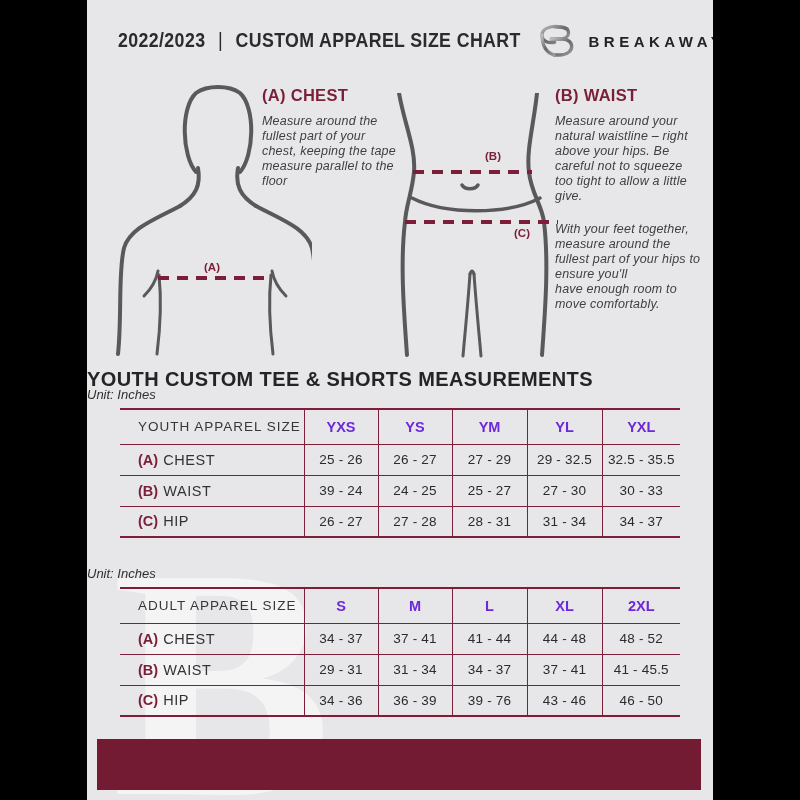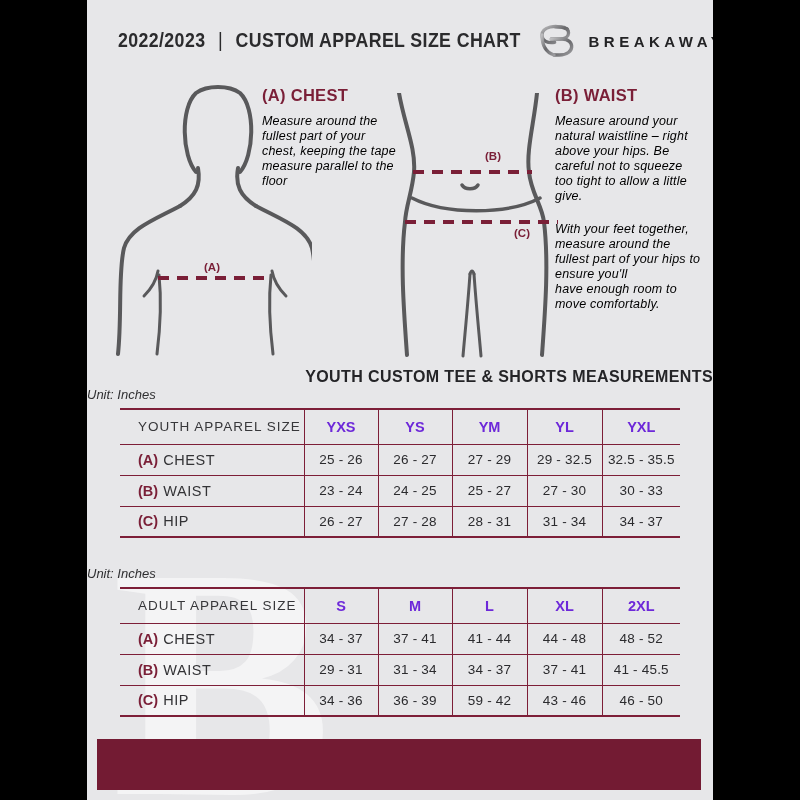--- a/index.html
+++ b/index.html
@@ -22,32 +22,32 @@
   .hdr-sep{font-weight:300;margin:0 13px;color:#2b2b2d;font-size:19px;}
   .hdr-right{display:flex;align-items:center;gap:11px;}
   .brand{font-weight:700;font-size:15px;letter-spacing:4.5px;color:#232325;white-space:nowrap;}
   
   .guide{position:absolute;inset:0;z-index:1;}
   .fig{position:absolute;}
   .fig-1{left:25px;top:82px;}
   .fig-2{left:303px;top:93px;}
   .desc{position:absolute;}
   .desc h3{margin:0 0 9px 0;font-size:16.5px;font-weight:800;color:#7a1f37;letter-spacing:.3px;}
-  .desc p{margin:0;font-size:12.5px;line-height:15px;font-style:italic;color:#000000;
+  .desc p{margin:0;font-size:12.5px;line-height:15px;font-style:italic;color:#404040;
     letter-spacing:.2px;white-space:pre-line;}
   .desc-chest{left:175px;top:86px;width:138px;}
   .desc-waist{left:468px;top:86px;width:146px;}
   .desc-hips{left:468px;top:222px;width:152px;}
   .marker{position:absolute;font-size:11.5px;font-weight:800;color:#7a1f37;z-index:2;}
   .marker-a{left:117px;top:261px;}
   .marker-b{left:398px;top:150px;}
   .marker-c{left:427px;top:227px;}
   
-  .tbl-title{position:absolute;left:0;width:100%;text-align:right;
-    font-size:16px;font-weight:700;color:#242427;letter-spacing:.4px;z-index:1;}
+  .tbl-title{position:absolute;left:0;width:100%;text-align:left;
+    font-size:20px;font-weight:700;color:#242427;letter-spacing:.4px;z-index:1;}
   .tbl-unit{position:absolute;left:0;width:100%;text-align:left;
     font-size:13px;font-style:italic;color:#2f2f31;z-index:1;}
   .youth-title{top:368px;} .youth-unit{top:387px;}
   .adult-title{top:547px;} .adult-unit{top:566px;}
   .size-table{position:absolute;left:33px;width:560px;border-collapse:collapse;
     table-layout:fixed;z-index:1;
     border-top:2px solid #7d1f38;border-bottom:2px solid #7d1f38;}
   .youth-table{top:408px;} .adult-table{top:587px;}
   .size-table th,.size-table td{border-left:1.4px solid #7d1f38;padding:0;}
   .size-table th:first-child,.size-table td:first-child{border-left:none;}
@@ -175,21 +175,21 @@
       <tr>
         <td class="rowlabel"><span class="key">(A)</span><span class="lbl">CHEST</span></td>
         <td class="val">25 - 26</td>
         <td class="val">26 - 27</td>
         <td class="val">27 - 29</td>
         <td class="val">29 - 32.5</td>
         <td class="val">32.5 - 35.5</td>
       </tr>
       <tr>
         <td class="rowlabel"><span class="key">(B)</span><span class="lbl">WAIST</span></td>
-        <td class="val">23 - 24</td>
+        <td class="val">39 - 24</td>
         <td class="val">24 - 25</td>
         <td class="val">25 - 27</td>
         <td class="val">27 - 30</td>
         <td class="val">30 - 33</td>
       </tr>
       <tr>
         <td class="rowlabel"><span class="key">(C)</span><span class="lbl">HIP</span></td>
         <td class="val">26 - 27</td>
         <td class="val">27 - 28</td>
         <td class="val">28 - 31</td>
@@ -233,21 +233,21 @@
         <td class="val">29 - 31</td>
         <td class="val">31 - 34</td>
         <td class="val">34 - 37</td>
         <td class="val">37 - 41</td>
         <td class="val">41 - 45.5</td>
       </tr>
       <tr>
         <td class="rowlabel"><span class="key">(C)</span><span class="lbl">HIP</span></td>
         <td class="val">34 - 36</td>
         <td class="val">36 - 39</td>
-        <td class="val">59 - 42</td>
+        <td class="val">39 - 76</td>
         <td class="val">43 - 46</td>
         <td class="val">46 - 50</td>
       </tr>
     </tbody>
   </table>
 
   <div class="footer-bar"></div>
 </div>
 
 </body></html>

